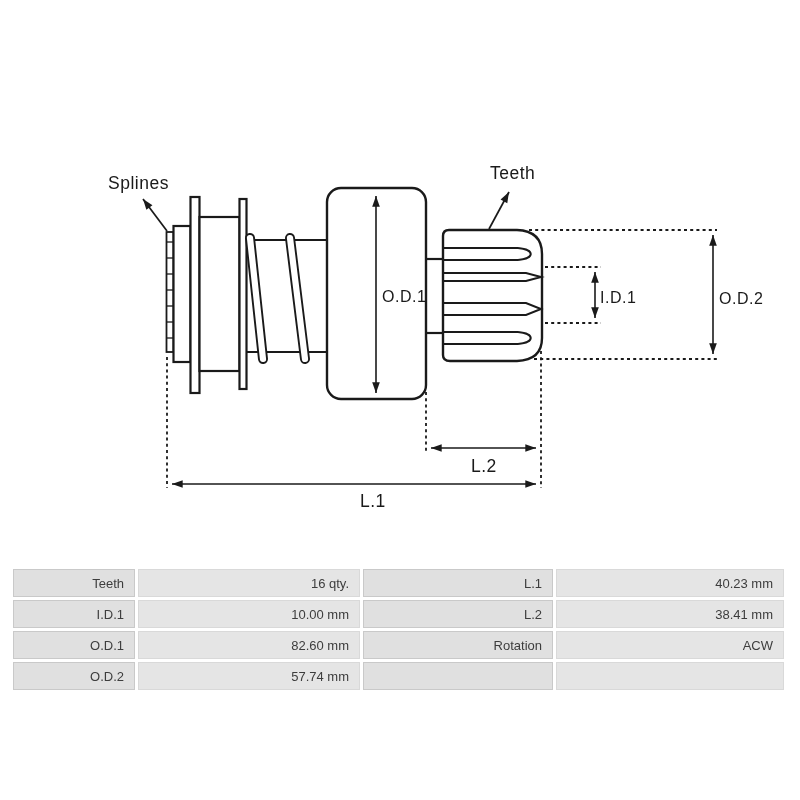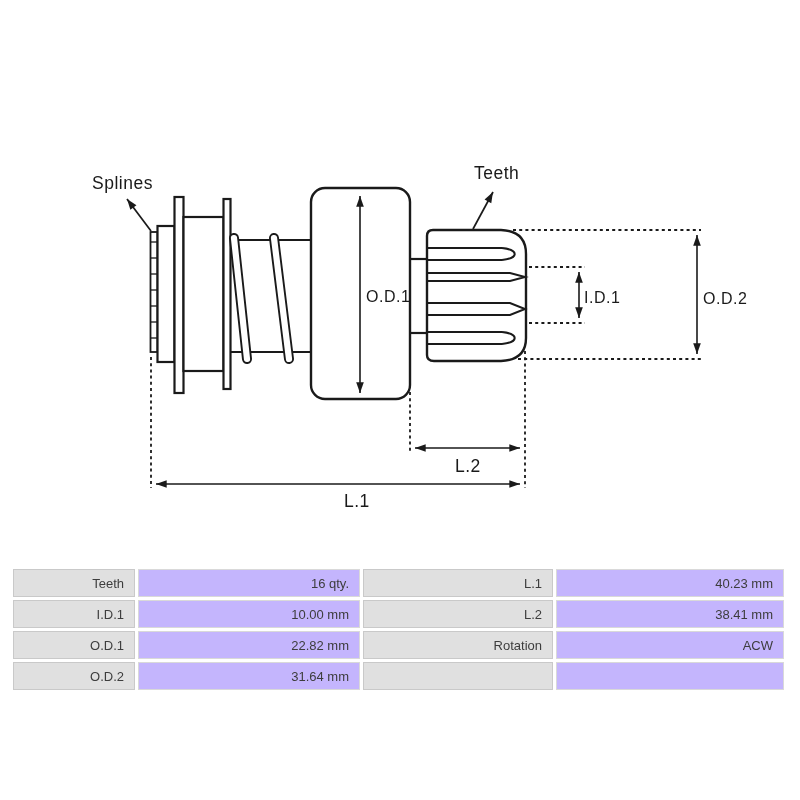--- a/index.html
+++ b/index.html
@@ -16,20 +16,21 @@
     width: 800px;
     height: 800px;
     background: #ffffff;
   }
   .diagram-wrap {
     position: absolute;
     left: 0;
     top: 0;
     width: 716px;
     height: 560px;
+    padding-left: 16px;
   }
   svg text {
     font-family: "Liberation Sans", sans-serif;
     fill: #1a1a1a;
     letter-spacing: 0.5px;
   }
   .dim-label { font-size: 16px; }
   .callout-label { font-size: 17.5px; }
   .spec-table {
     position: absolute;
@@ -48,21 +49,21 @@
     padding: 0 10px 0 4px;
     vertical-align: middle;
     white-space: nowrap;
     overflow: hidden;
   }
   .spec-table td.lbl {
     background: #e0e0e0;
     border: 1px solid #c9c9c9;
   }
   .spec-table td.val {
-    background: #c4b5fd;
+    background: #e5e5e5;
     border: 1px solid #d9d9d9;
   }
 </style>
 </head>
 <body>
 
 <div class="stage">
 
   <div class="diagram-wrap">
     <svg width="800" height="560" viewBox="0 0 800 560" xmlns="http://www.w3.org/2000/svg">
@@ -174,26 +175,26 @@
         <td class="val">40.23 mm</td>
       </tr>
       <tr>
         <td class="lbl">I.D.1</td>
         <td class="val">10.00 mm</td>
         <td class="lbl">L.2</td>
         <td class="val">38.41 mm</td>
       </tr>
       <tr>
         <td class="lbl">O.D.1</td>
-        <td class="val">22.82 mm</td>
+        <td class="val">82.60 mm</td>
         <td class="lbl">Rotation</td>
         <td class="val">ACW</td>
       </tr>
       <tr>
         <td class="lbl">O.D.2</td>
-        <td class="val">31.64 mm</td>
+        <td class="val">57.74 mm</td>
         <td class="lbl"></td>
         <td class="val"></td>
       </tr>
     </tbody>
   </table>
 
 </div>
 
 </body></html>

